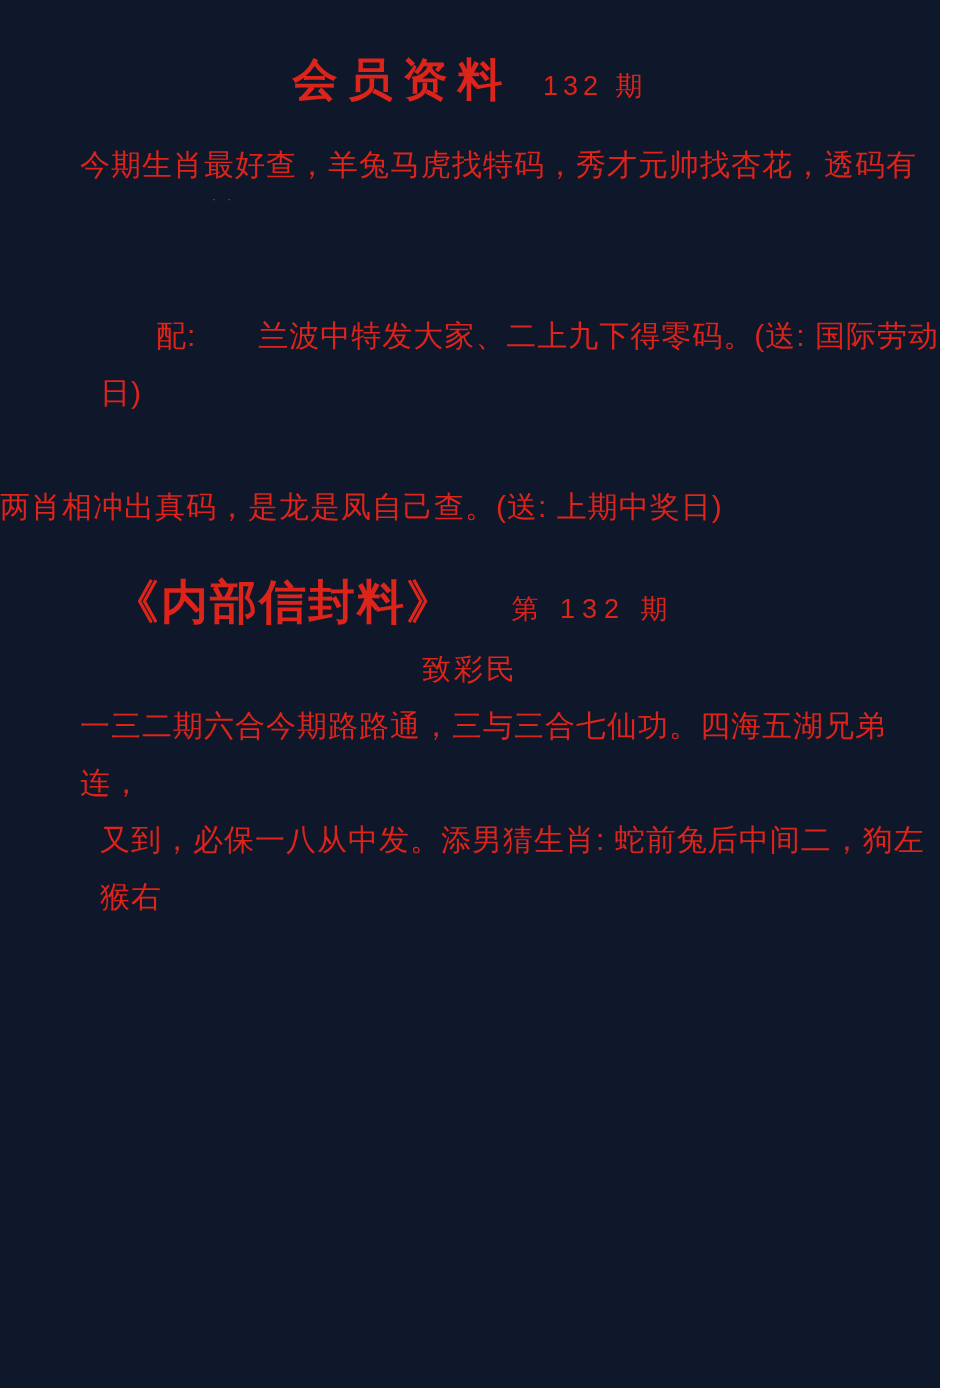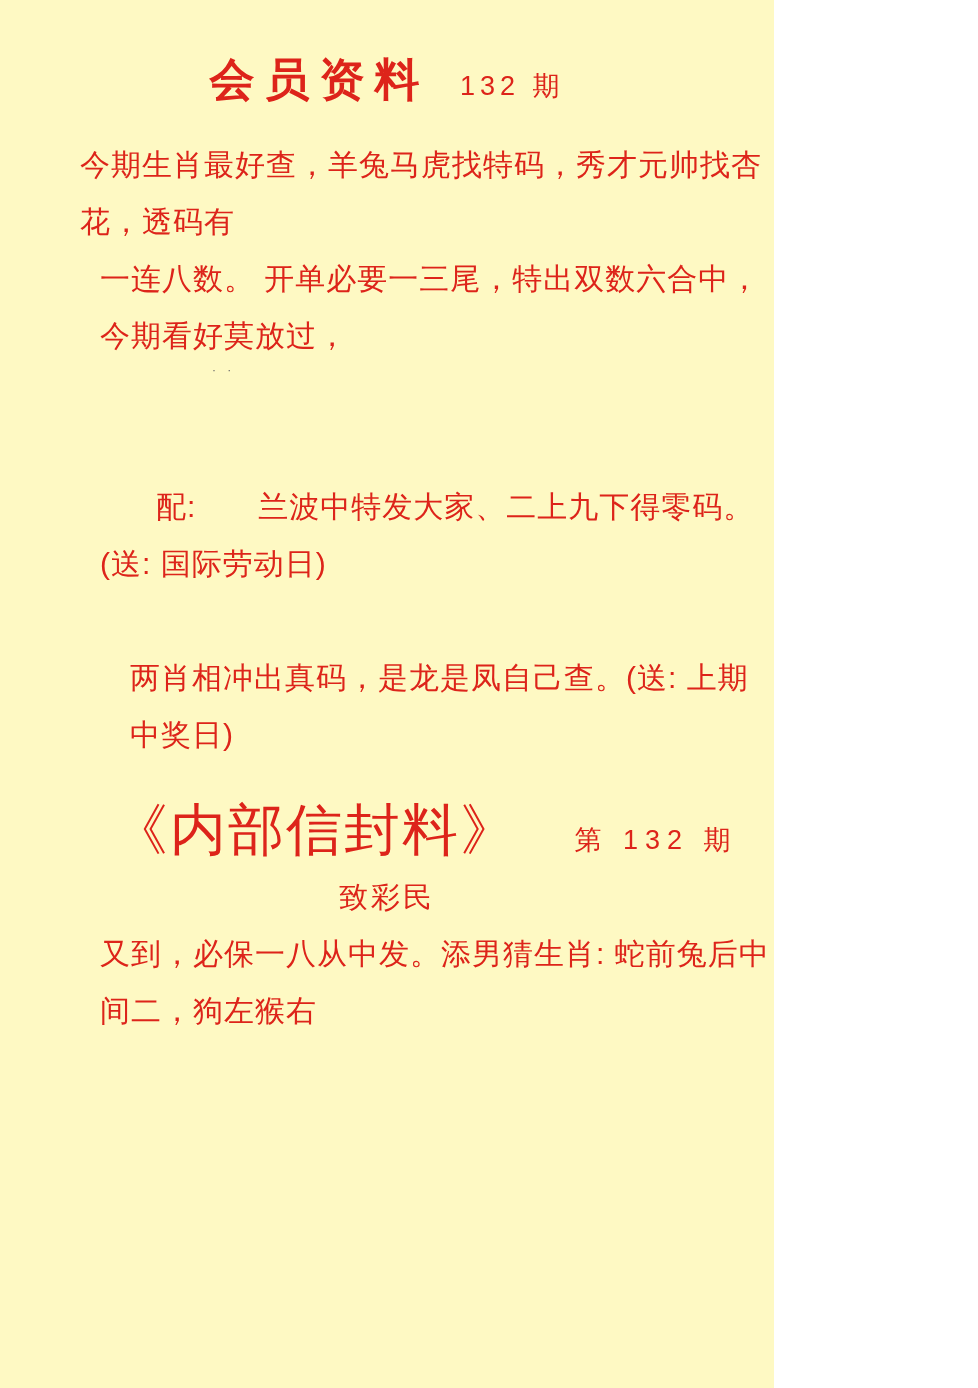--- a/index.html
+++ b/index.html
@@ -1,56 +1,56 @@
 <!DOCTYPE html>
 <html><head>
 <meta charset="utf-8">
 <style>
   html, body { margin: 0; padding: 0; background: #ffffff; }
   .page {
     position: relative;
-    width: 774px;
+    width: 940px;
     height: 1388px;
-    background: #fef9c3;
+    background: #0f172a;
     color: #dd241a;
     font-family: "Liberation Sans", sans-serif;
     overflow: hidden;
   }
 
   
   .sec1-header { padding-top: 50px; text-align: center; }
   .main-title  { font-size: 45px; font-weight: bold; letter-spacing: 10px; }
   .main-issue  { font-size: 27px; margin-left: 26px; letter-spacing: 5px; }
 
   .sec1-body { margin-top: 26px; }
   .line {
     font-size: 30px;
     line-height: 57px;
     letter-spacing: 1px;
     white-space: pre-wrap;
   }
   .ind-0  { padding-left: 100px; }
-  .ind-30 { padding-left: 130px; }
+  .ind-30 { }
   .ind-60 { padding-left: 80px; }
   .ind-90 { padding-left: 190px; }
 
   .pei-line { position: relative; }
   .artifact-dots {
     position: absolute;
     top: 0px;
     left: 212px;
     font-size: 12px;
     line-height: 12px;
     color: #666666;
     letter-spacing: 4px;
   }
 
   
   .sec2-header { margin-top: 36px; padding-left: 112px; }
-  .sec2-title  { font-size: 56px; font-weight: normal; letter-spacing: 2px; line-height: 62px; }
+  .sec2-title  { font-size: 47px; font-weight: bold; letter-spacing: 2px; line-height: 62px; }
   .sec2-issue  { font-size: 27px; margin-left: 52px; letter-spacing: 7px; text-align: center; }
 
   .salutation {
     margin-top: 18px;
     text-align: center;
     font-size: 29px;
     line-height: 36px;
     letter-spacing: 3px;
   }
 
@@ -62,37 +62,37 @@
 
 <div class="page">
 
   <div class="sec1-header">
     <span class="main-title">会员资料</span>
     <span class="main-issue">132 期</span>
   </div>
 
   <div class="sec1-body">
     <div class="line ind-60">今期生肖最好查，羊兔马虎找特码，秀才元帅找杏花，透码有</div>
-    <div class="line ind-0">一连八数。 开单必要一三尾，特出双数六合中，今期看好莫放过，</div>
     <div class="line ind-0 pei-line">
       <span class="artifact-dots">· ·</span>
       <span>配:　　兰波中特发大家、二上九下得零码。(送: 国际劳动日)</span>
     </div>
     <div class="line ind-30">两肖相冲出真码，是龙是凤自己查。(送: 上期中奖日)</div>
   </div>
 
   <div class="sec2-header">
     <span class="sec2-title">《内部信封料》</span>
     <span class="sec2-issue">第 132 期</span>
   </div>
 
   <div class="salutation">致彩民</div>
 
   <div class="sec2-body">
 
     <div class="para-group">
+      <div class="line ind-60">一三二期六合今期路路通，三与三合七仙功。四海五湖兄弟连，</div>
       <div class="line ind-0">又到，必保一八从中发。添男猜生肖: 蛇前兔后中间二，狗左猴右</div>
 
     </div>
 
   </div>
 
 </div>
 
 </body></html>

